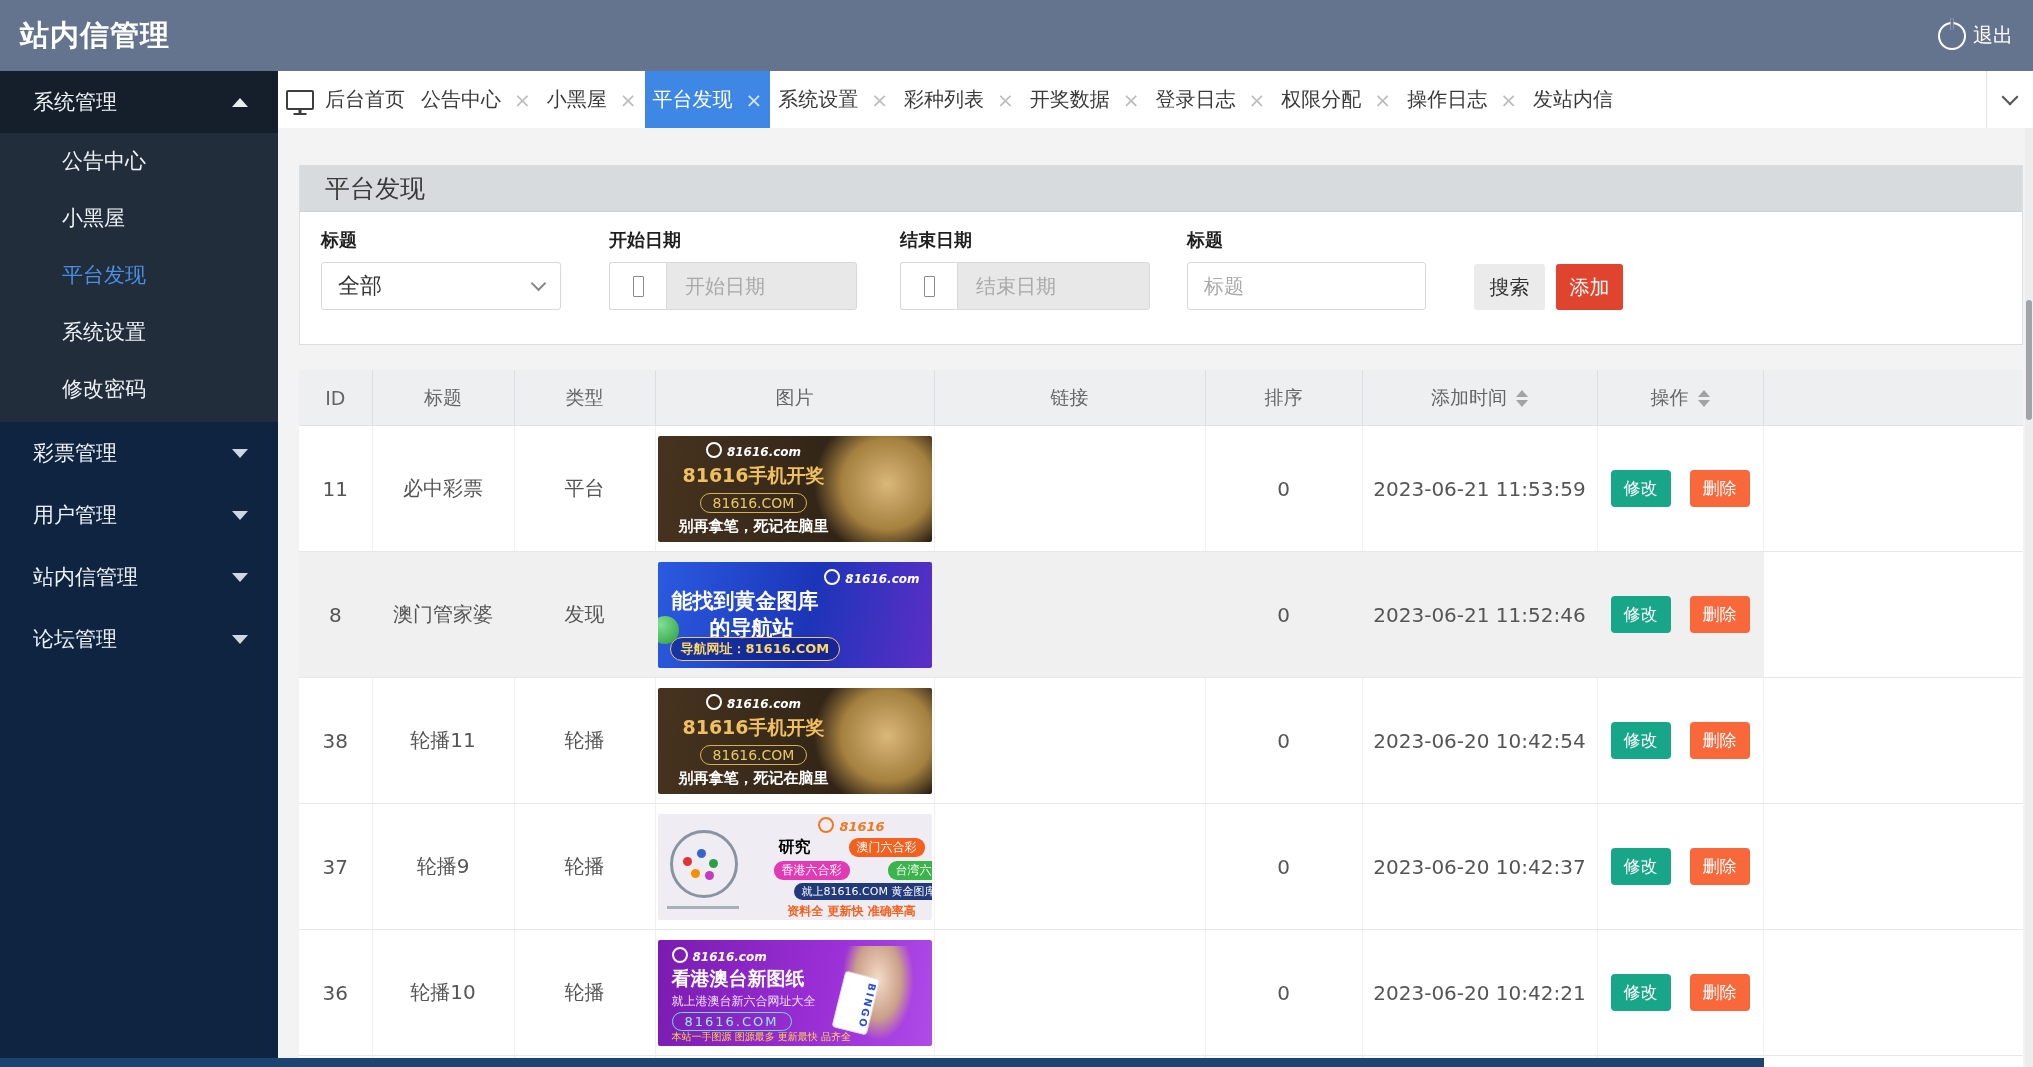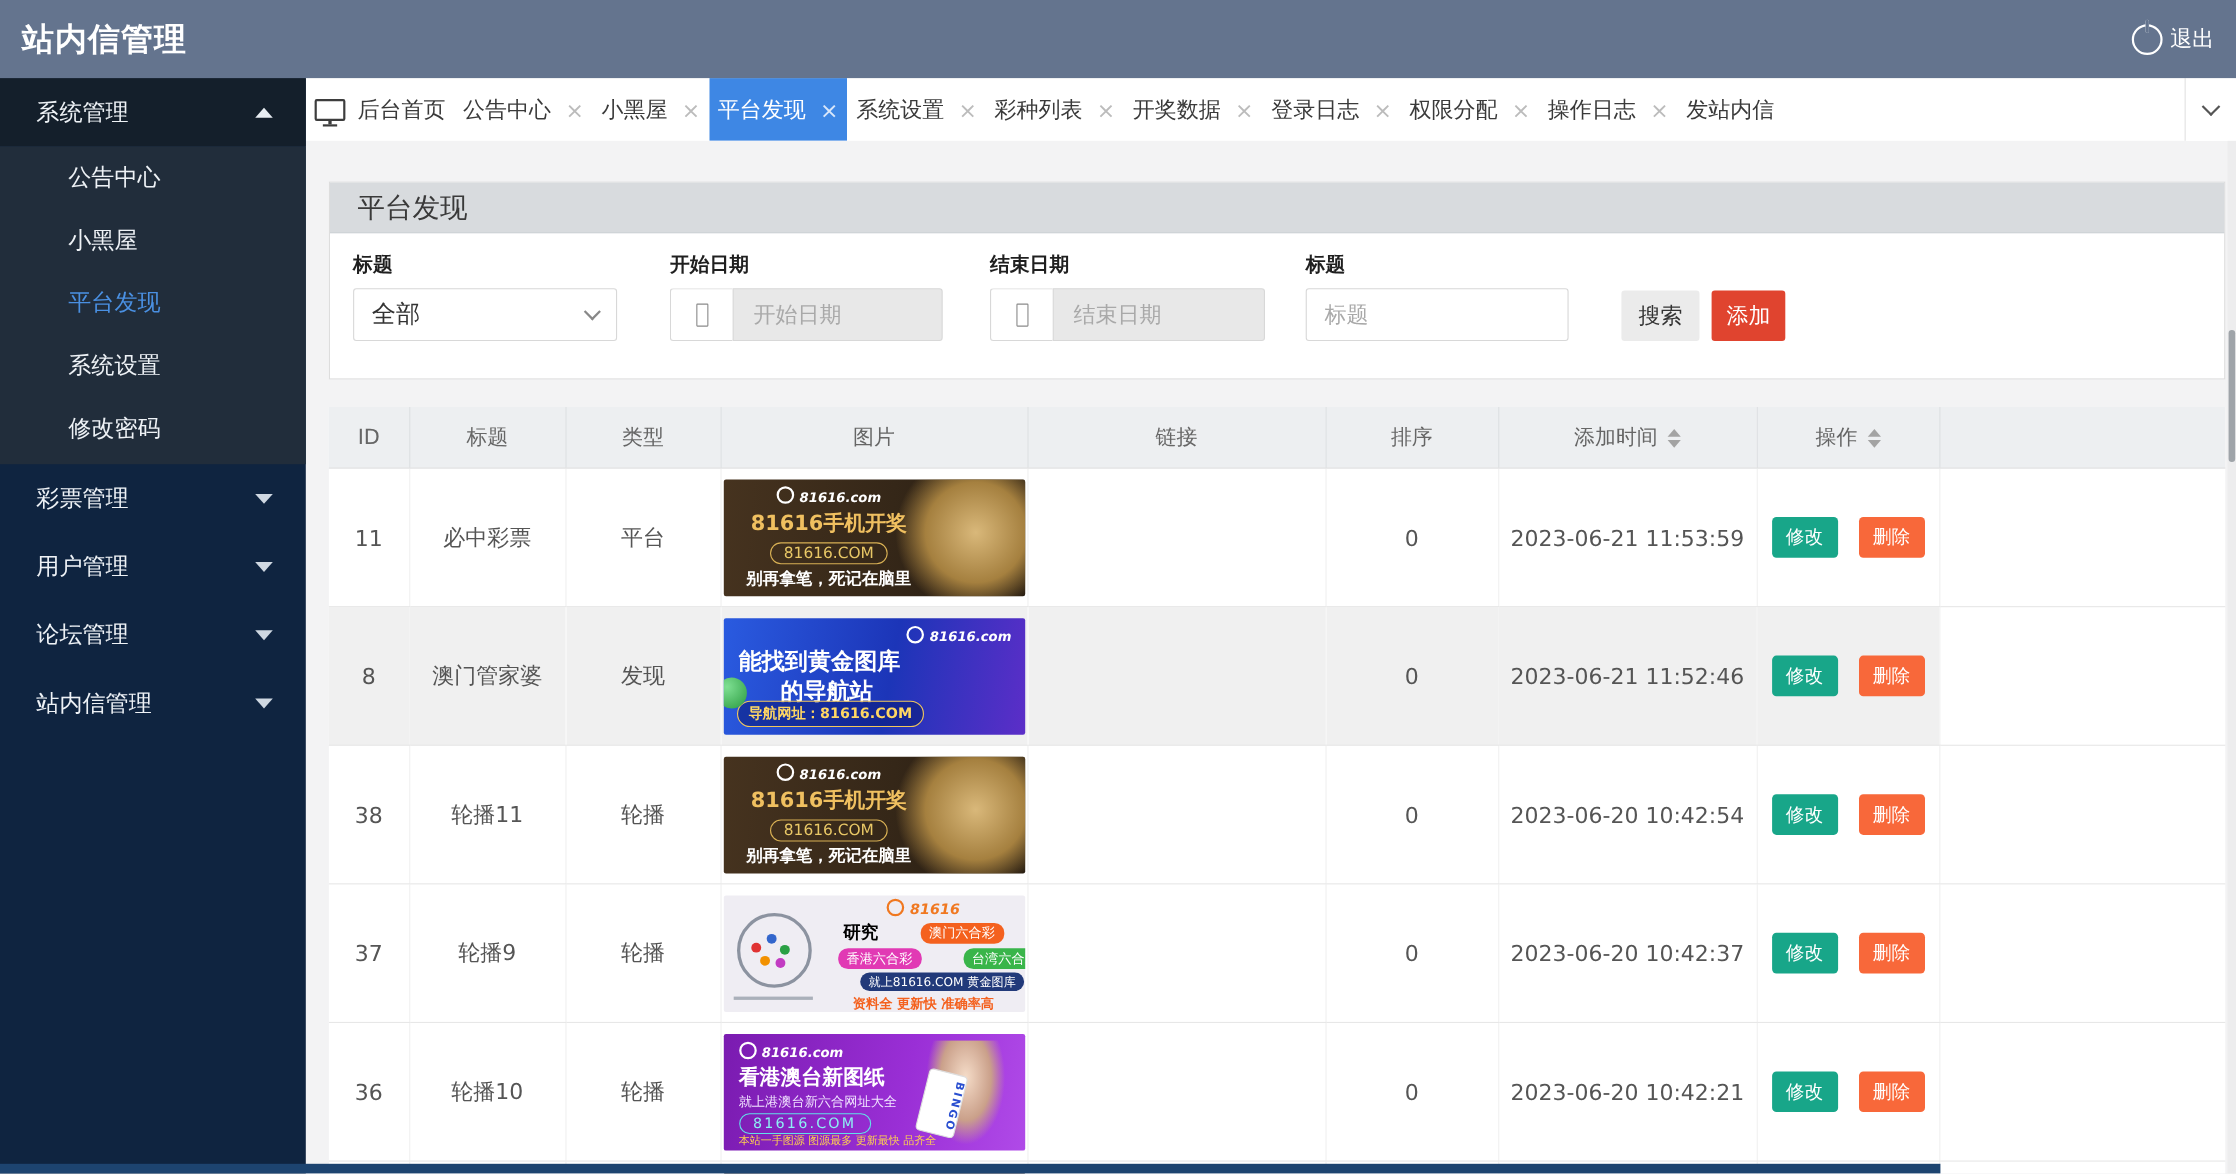--- a/index.html
+++ b/index.html
@@ -105,21 +105,21 @@
   .b-blue .bn-h2{position:absolute;left:52px;top:52px;color:#fff;font-size:21px;font-weight:bold;}
   .b-blue .bn-navpill{position:absolute;left:12px;bottom:7px;background:rgba(10,25,120,.55);border:1px solid #f2c75c;
       border-radius:12px;color:#ffd763;font-size:13px;padding:2px 10px;white-space:nowrap;font-weight:bold;}
   .b-blue .bn-ball{position:absolute;left:-7px;bottom:24px;width:28px;height:28px;border-radius:50%;
       background:radial-gradient(circle at 35% 30%,#7fe093,#2a9b40);}
   .b-light{background:#efedf3;}
   .bn-cage{position:absolute;left:12px;top:16px;width:62px;height:62px;border:3px solid #8c93a0;border-radius:50%;}
   .bn-cage::after{content:"";position:absolute;left:10px;top:24px;width:9px;height:9px;border-radius:50%;background:#e03333;
       box-shadow:14px -8px 0 #3366cc,26px 2px 0 #2aa044,8px 12px 0 #f29100,22px 14px 0 #c23cc2;}
   .bn-cage::before{content:"";position:absolute;left:-6px;bottom:-14px;width:72px;height:3px;background:#aab0ba;}
-  .bn-col-light{position:absolute;left:96px;top:3px;width:172px;display:flex;flex-direction:column;align-items:center;gap:3px;text-align:center;}
+  .bn-col-light{position:absolute;left:108px;top:3px;width:172px;display:flex;flex-direction:column;align-items:center;gap:3px;text-align:center;}
   .bn-logo-orange{color:#f07820;font-size:13px;font-weight:bold;font-style:italic;}
   .bn-row{display:flex;align-items:center;gap:4px;}
   .bn-prefix{color:#000000;font-size:16px;font-weight:bold;}
   .pill{border-radius:9px;font-size:12px;padding:1px 8px;white-space:nowrap;margin-left:34px;}
   .pill-orange{background:#f4611e;color:#fff;}
   .pill-magenta{background:#e13ab4;color:#fff;}
   .pill-green{background:#39b54a;color:#fff;}
   .pill-navy{background:#223a7a;color:#fff;font-size:11px;}
   .bn-orange-text{color:#f4611e;font-size:12px;font-weight:bold;}
   .b-purple{background:linear-gradient(100deg,#7a1bb0 0%,#9a2fd6 60%,#b04ae8 100%);}
@@ -175,27 +175,27 @@
         </div>
       </div>
       <div class="side-section">
         <div class="side-item parent">
           <span class="side-label">用户管理</span>
           <span class="caret caret-down"></span>
         </div>
       </div>
       <div class="side-section">
         <div class="side-item parent">
-          <span class="side-label">论坛管理</span>
+          <span class="side-label">站内信管理</span>
           <span class="caret caret-down"></span>
         </div>
       </div>
       <div class="side-section">
         <div class="side-item parent">
-          <span class="side-label">站内信管理</span>
+          <span class="side-label">论坛管理</span>
           <span class="caret caret-down"></span>
         </div>
       </div>
     </aside>
 
   <nav class="tabbar">
     <div class="tabs" id="tabs">
         <div class="tab">
           <span class="monitor"></span>
           <span class="tab-label">后台首页</span>

